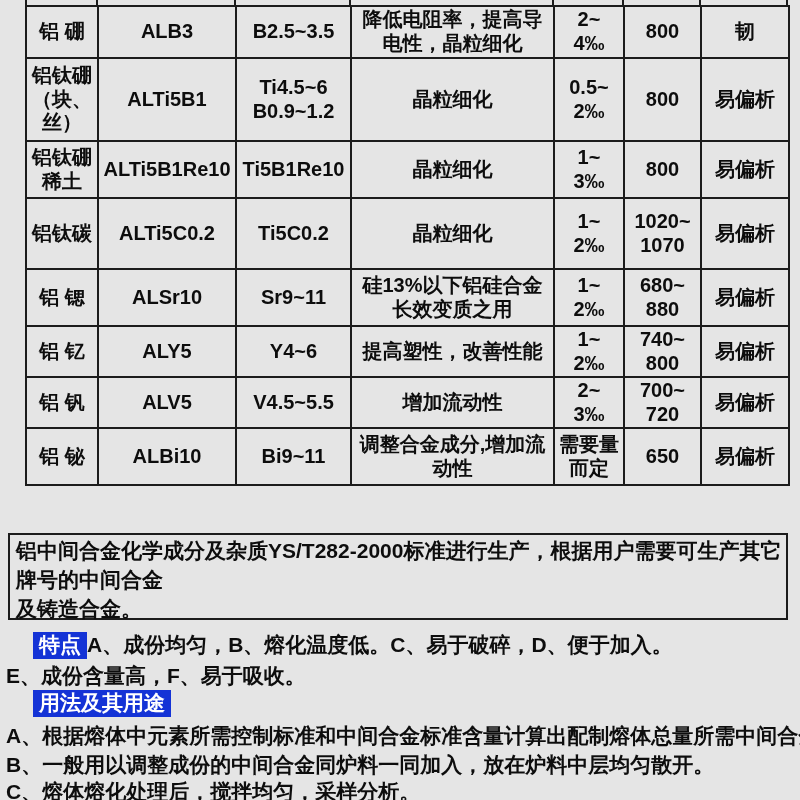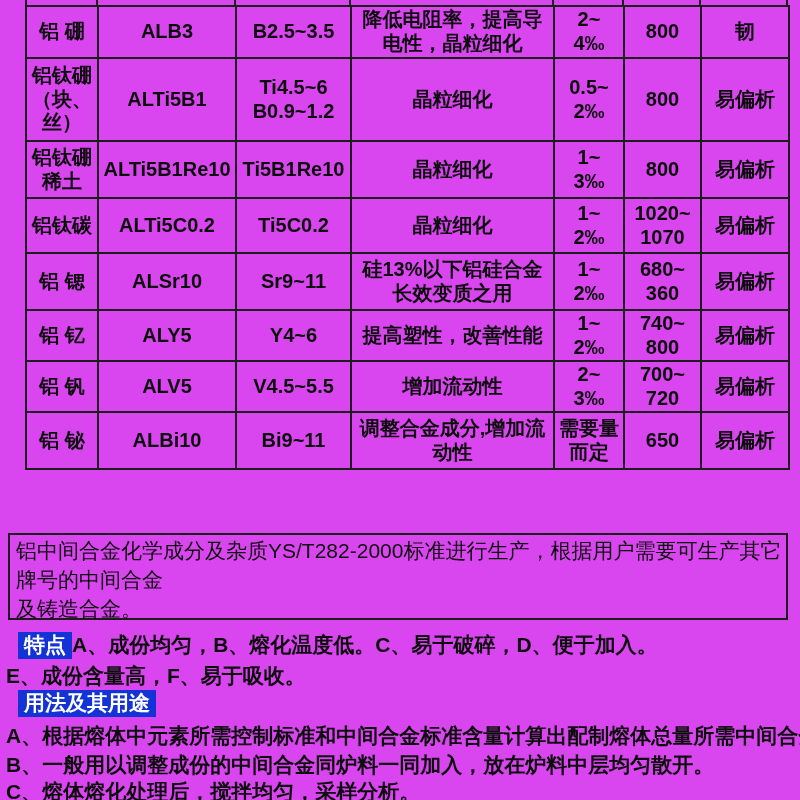--- a/index.html
+++ b/index.html
@@ -1,43 +1,43 @@
 <!DOCTYPE html>
 <html><head>
 <meta charset="utf-8">
 <style>
   * { margin:0; padding:0; box-sizing:border-box; }
   html,body { width:800px; height:800px; background:#ffffff; overflow:hidden;
     font-family:"Liberation Sans","DejaVu Sans",sans-serif; color:#0d0d0d; }
-  .page { position:relative; width:800px; height:800px; background:#d946ef; }
+  .page { position:relative; width:800px; height:800px; background:#e5e5e5; }
 
   
   .tick { position:absolute; top:0; width:2px; height:6px; background:#1c1c1c; }
   .t1{left:25px}.t2{left:96px}.t3{left:234px}.t4{left:349px}
   .t5{left:552px}.t6{left:622px}.t7{left:699px}.t8{left:786px}
 
   table.alloy { position:absolute; left:25px; top:5px; width:763px;
     border-collapse:collapse; table-layout:fixed; }
   table.alloy td { border:2px solid #1c1c1c; text-align:center; vertical-align:middle;
     font-weight:700; font-size:20px; line-height:1.18; white-space:pre-line;
     padding:1px 2px; letter-spacing:0; }
   .col-name{width:72px} .col-code{width:138px} .col-comp{width:115px}
   .col-purp{width:203px} .col-amt{width:70px} .col-temp{width:77px} .col-prop{width:88px}
   tr.r1{height:52px} tr.r2{height:83px} tr.r3{height:50px} tr.r4{height:57px}
-  tr.r5{height:55px} tr.r6{height:57px} tr.r7{height:40px} tr.r8{height:43px}
+  tr.r5{height:71px} tr.r6{height:57px} tr.r7{height:40px} tr.r8{height:43px}
   tr.r9{height:57px}
   td.c-purp{font-size:19px; padding:1px 4px;}
   td.c-amt{font-size:19px;}
 
   .footer-box { position:absolute; left:8px; top:533px; width:780px; height:87px;
-    border:2px solid #1c1c1c; font-weight:400; font-size:21px; line-height:1.38;
+    border:2px solid #1c1c1c; font-weight:700; font-size:21px; line-height:1.38;
     white-space:pre-line; padding:2px 4px 0 6px; }
 
   .blue-label { display:inline-block; background:#1433d6; color:#ffffff;
-    font-weight:700; font-size:21px; padding:1px 6px 2px 6px; line-height:1.15; }
+    font-weight:700; font-size:21px; padding:1px 6px 2px 6px; line-height:1.15;margin-left:15px; }
   .note-line { position:absolute; font-weight:700; font-size:21px; white-space:nowrap; }
   .feat-line1 { left:18px; top:631px; }
   .feat-line1 .after-label { }
   .feat-line2 { left:6px; top:662px;text-align:right; }
   .usage-label-wrap { position:absolute; left:18px; top:690px; }
   .usage-a { left:6px; top:722px; }
   .usage-b { left:6px; top:751px; }
   .usage-c { left:6px; top:778px; }
 </style>
 </head>
@@ -111,21 +111,21 @@
         <td class="c-prop">易偏析</td>
       </tr>
       <tr class="r6">
         <td class="c-name">铝 锶</td>
         <td class="c-code">ALSr10</td>
         <td class="c-comp">Sr9~11</td>
         <td class="c-purp">硅13%以下铝硅合金长效变质之用</td>
         <td class="c-amt">1~
 2‰</td>
         <td class="c-temp">680~
-360</td>
+880</td>
         <td class="c-prop">易偏析</td>
       </tr>
       <tr class="r7">
         <td class="c-name">铝 钇</td>
         <td class="c-code">ALY5</td>
         <td class="c-comp">Y4~6</td>
         <td class="c-purp">提高塑性，改善性能</td>
         <td class="c-amt">1~
 2‰</td>
         <td class="c-temp">740~

